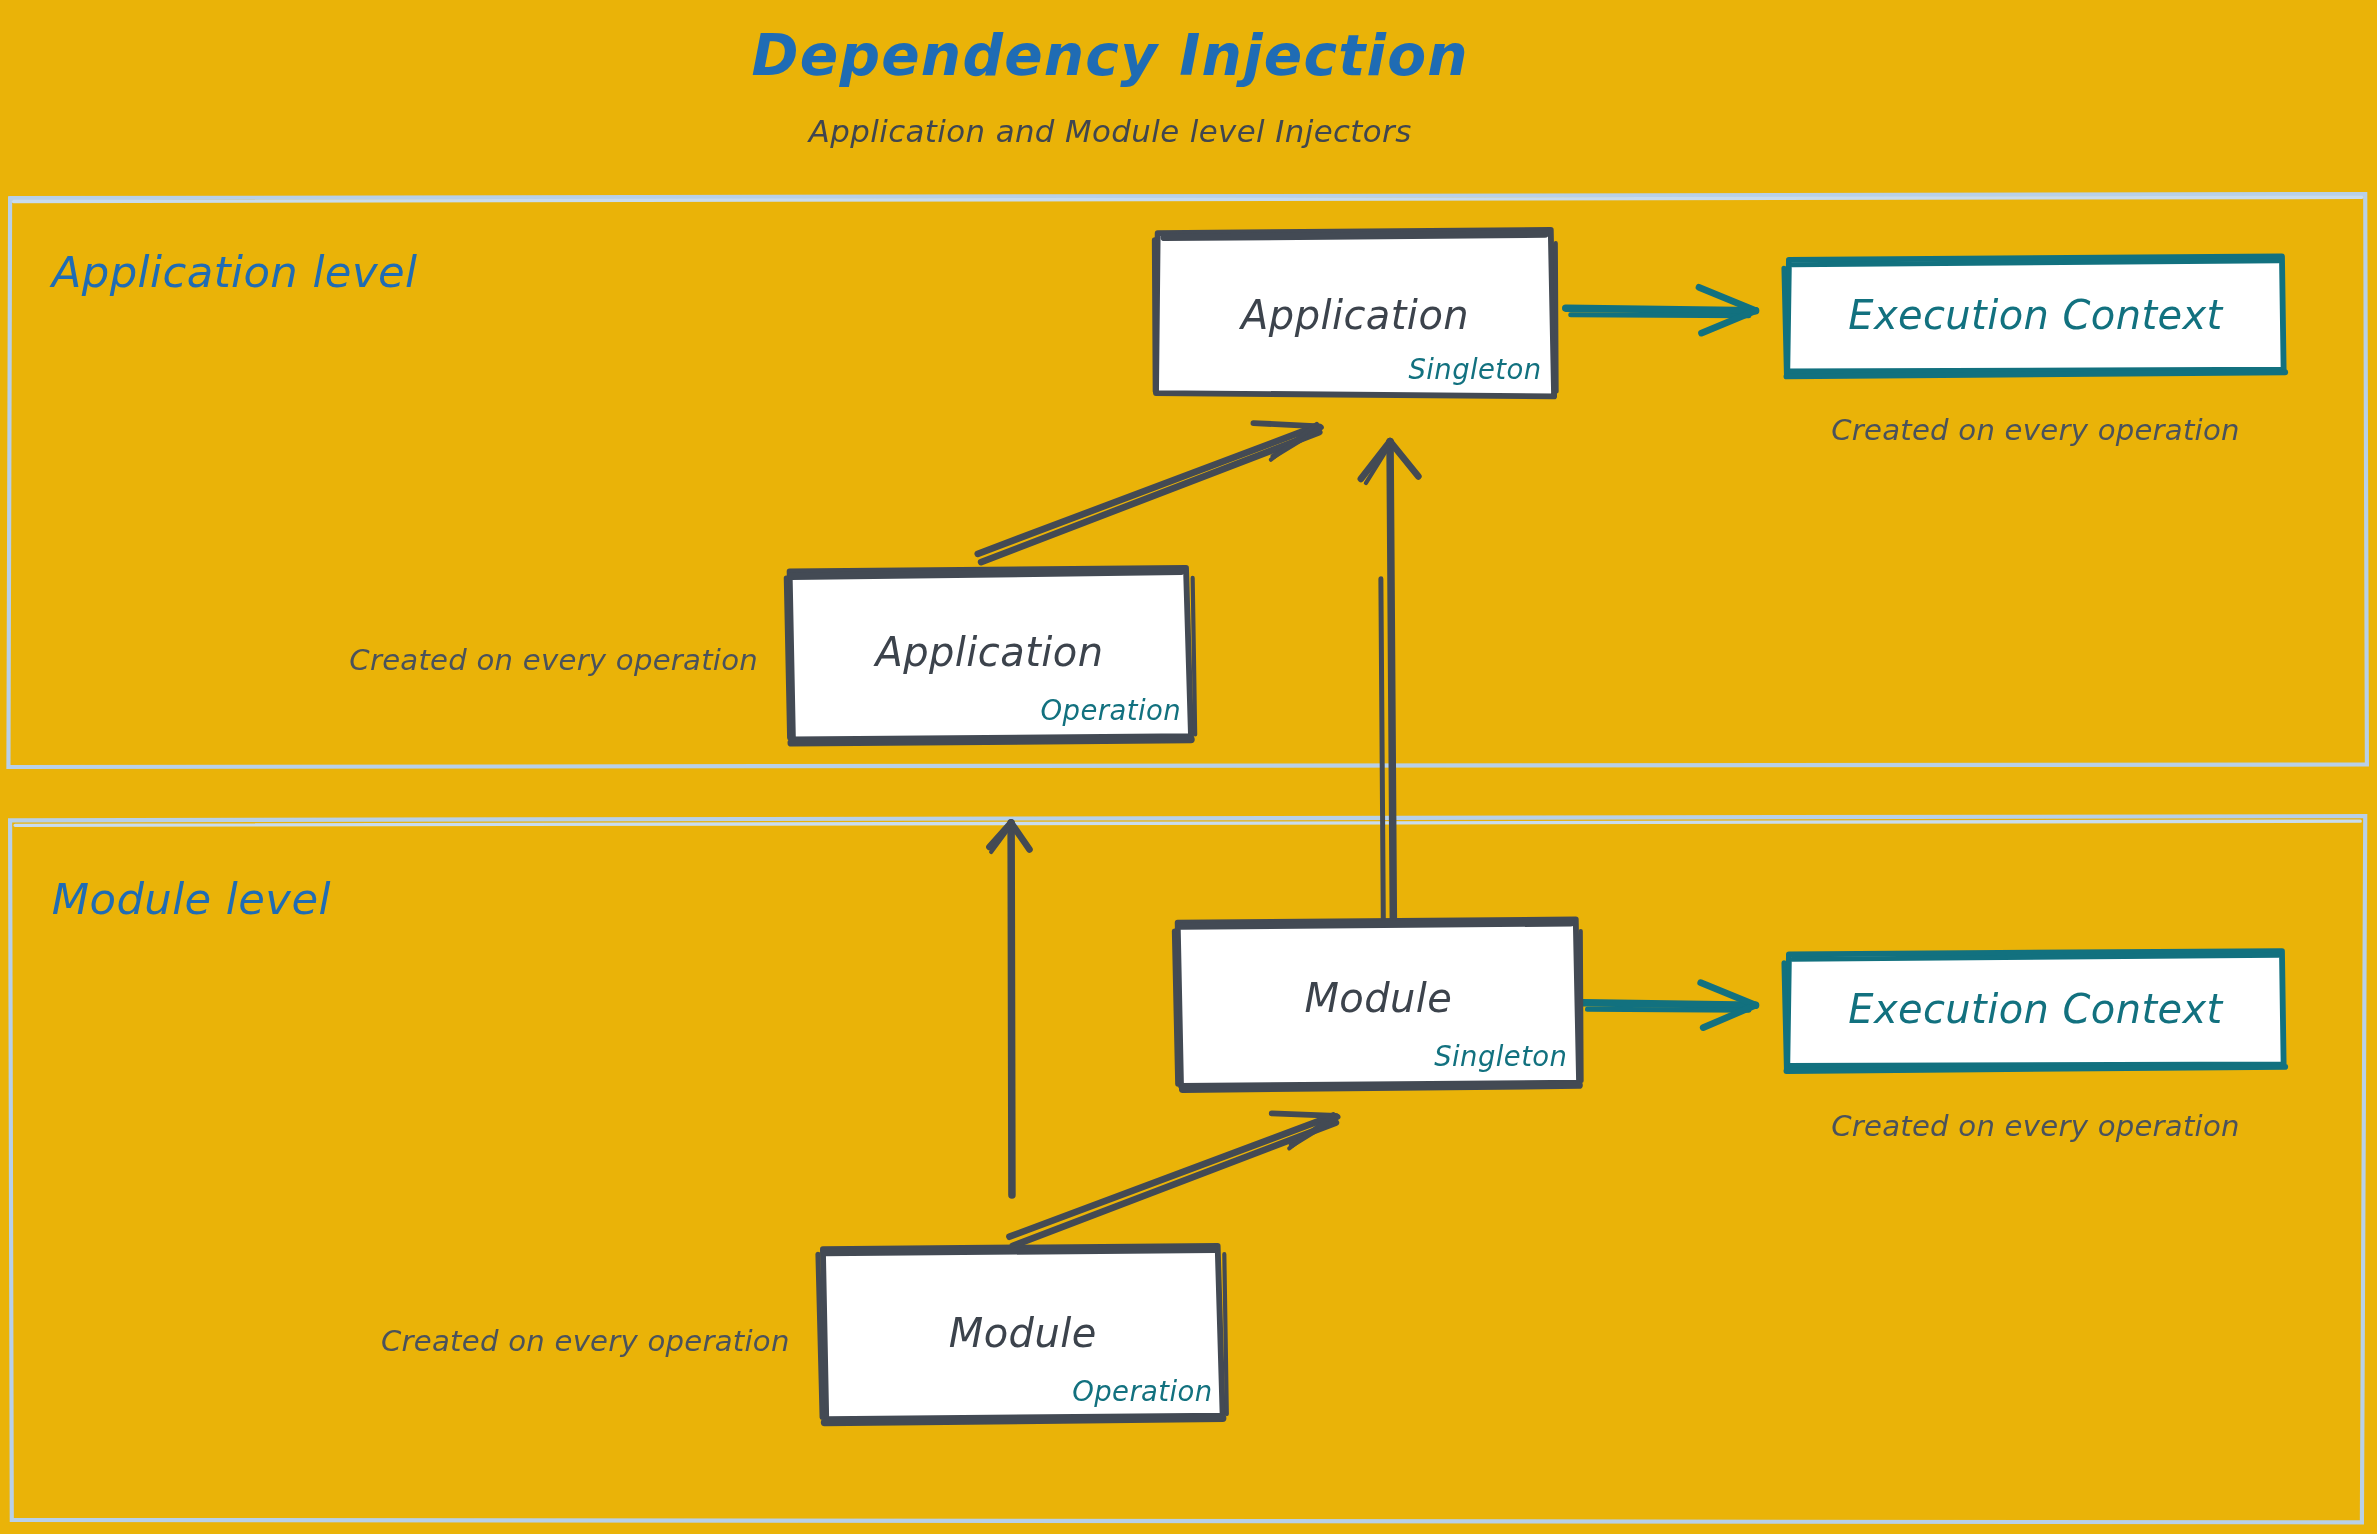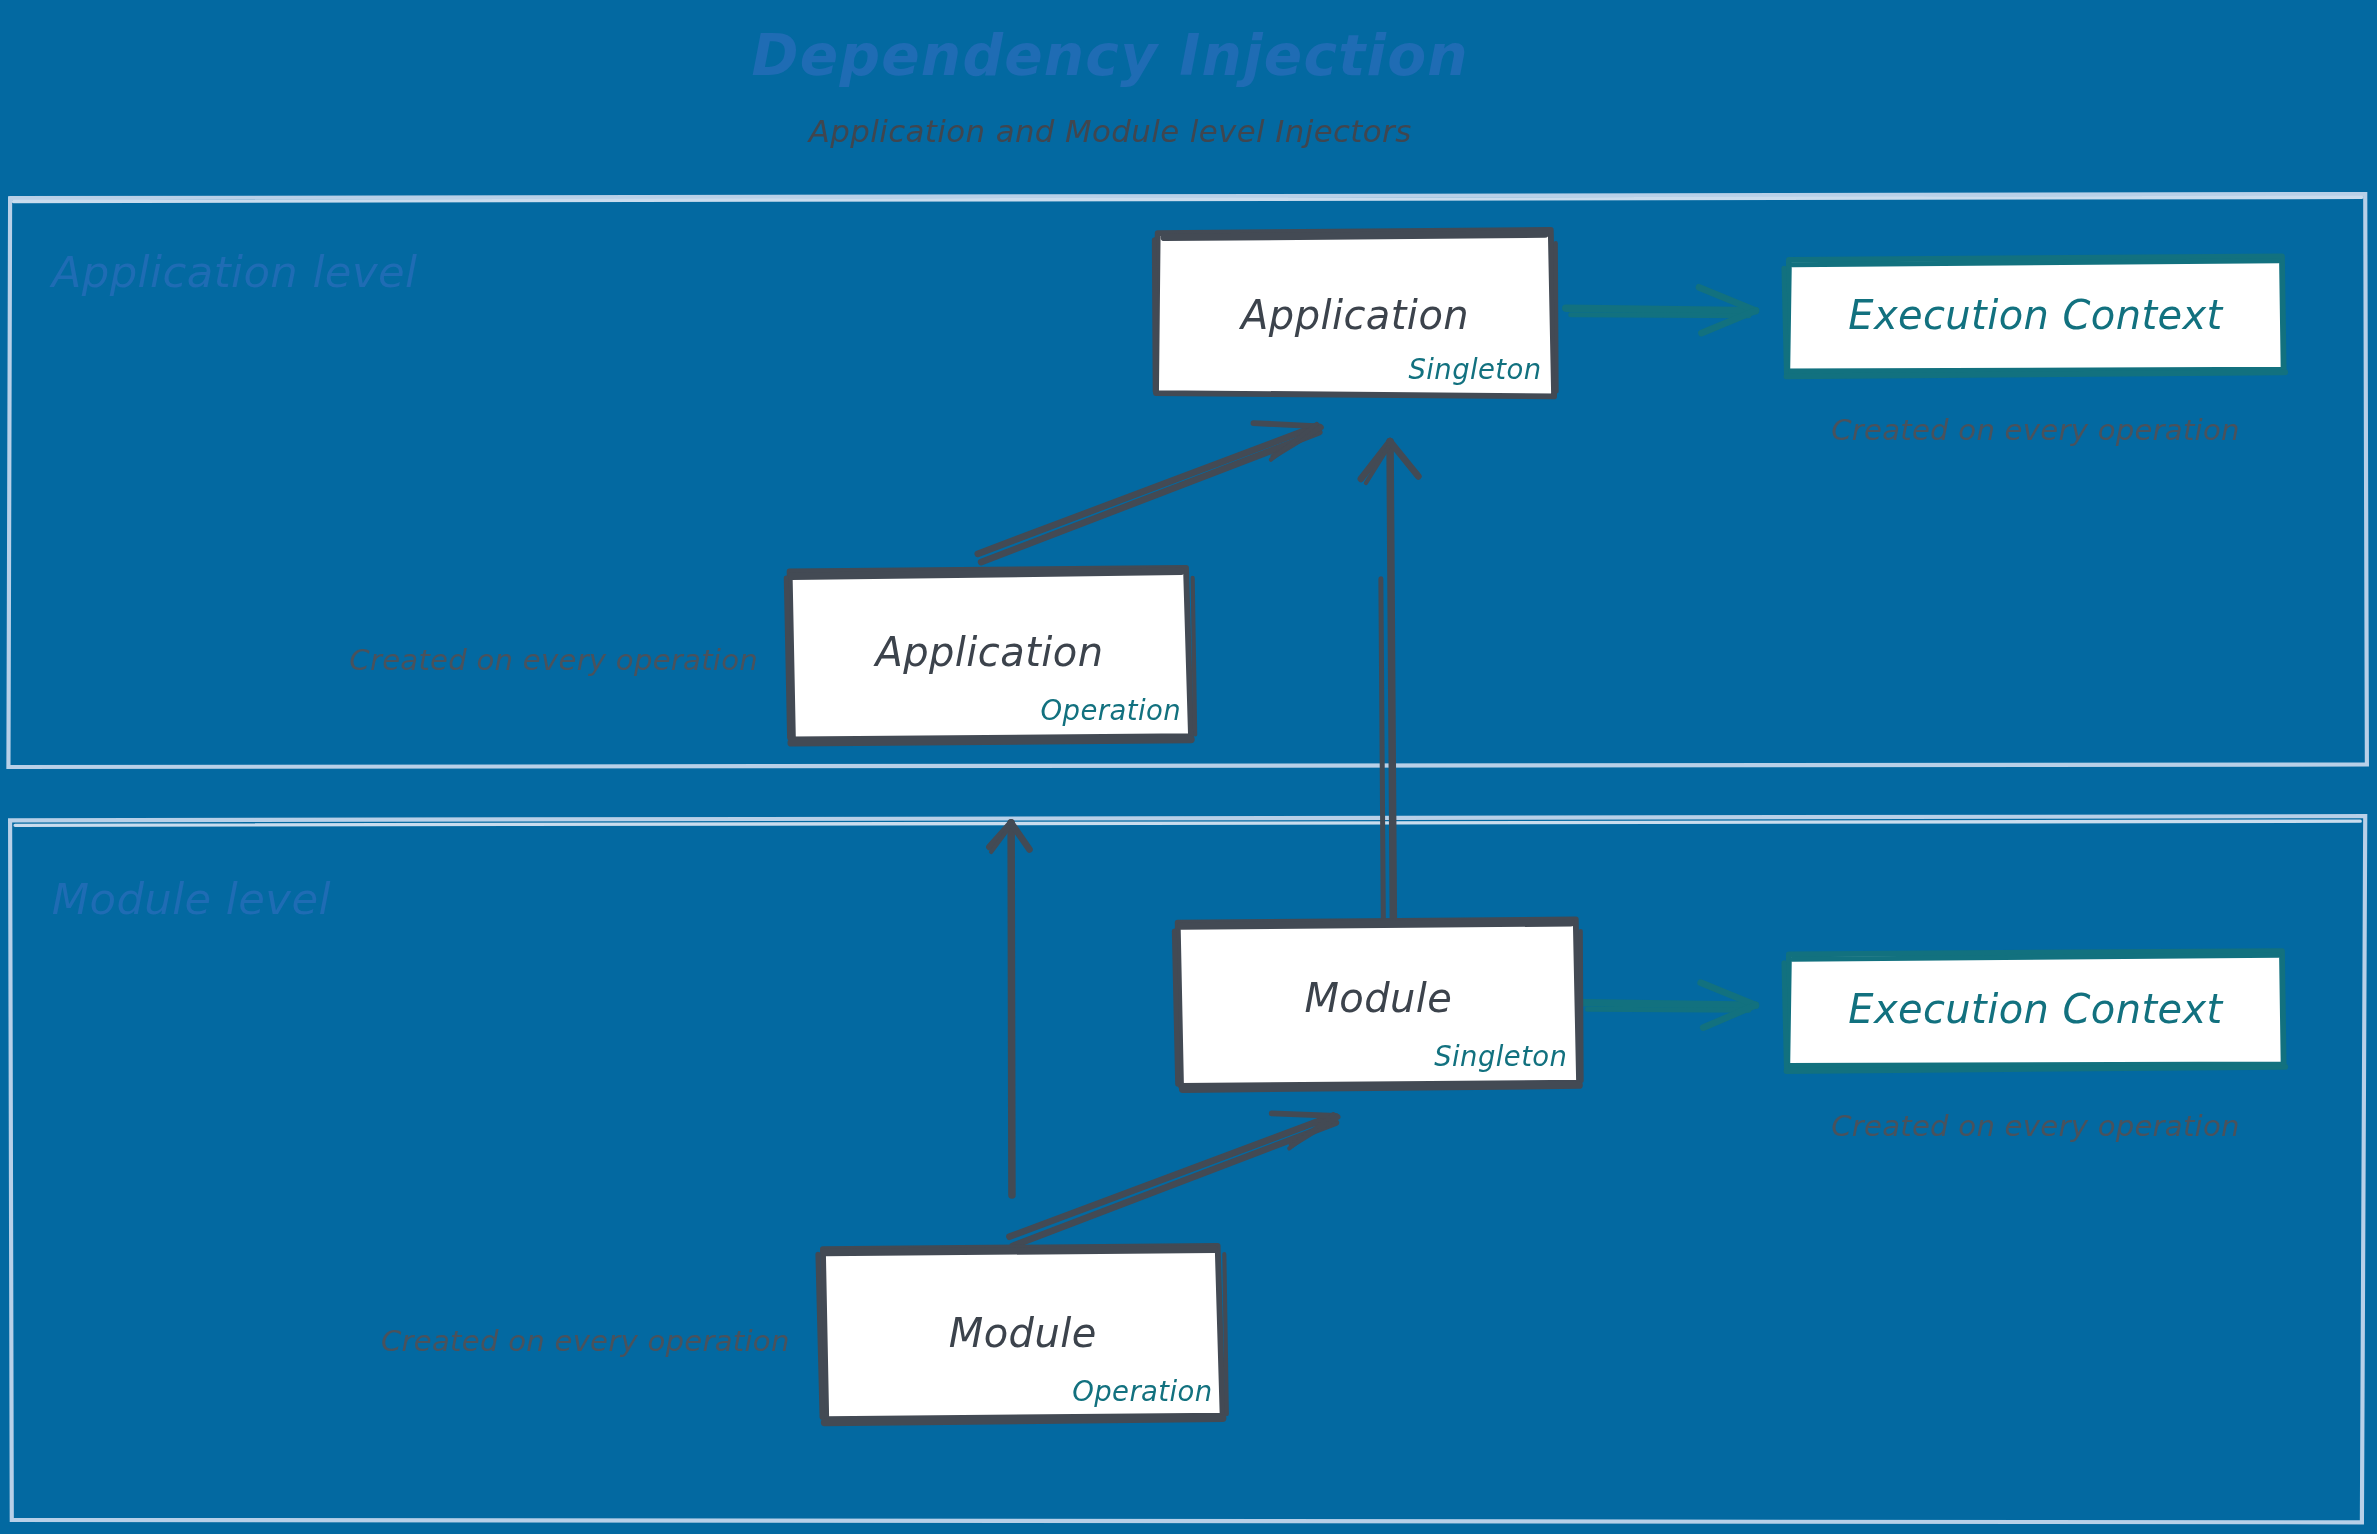--- a/index.html
+++ b/index.html
@@ -10,21 +10,21 @@
   body {
     width: 2377px;
     height: 1534px;
     font-family: "DejaVu Sans", sans-serif;
     overflow: hidden;
   }
   #stage {
     position: relative;
     width: 2377px;
     height: 1534px;
-    background: #0369a1;
+    background: #eab308;
   }
   svg.diagram {
     position: absolute;
     top: 0;
     left: 0;
     width: 2377px;
     height: 1534px;
   }
   text {
     font-family: "DejaVu Sans", sans-serif;

